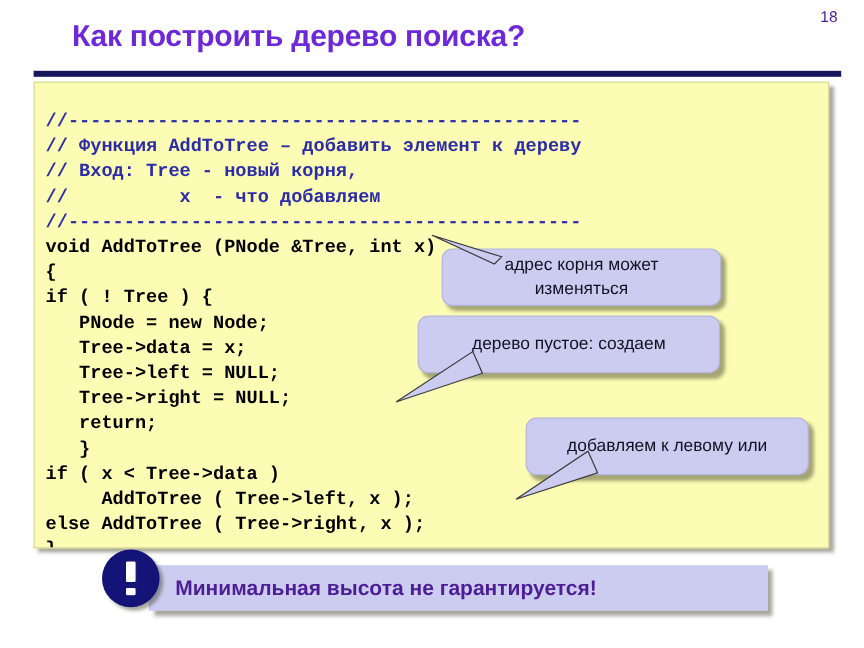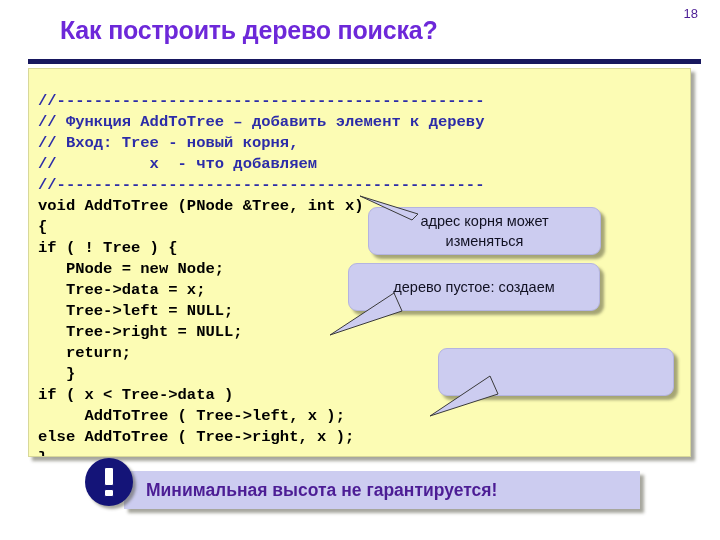--- a/index.html
+++ b/index.html
@@ -206,21 +206,21 @@
   <polygon points="0,52 64,10 72,28" fill="#ccccf0" stroke="#3a3a3a" stroke-width="1"></polygon>
 </svg>
 <div class="callout" id="callout-empty-tree">
   <span class="ctext"><span>дерево пустое: создаем</span><br></span>
 </div>
 
 <svg id="tail-subtree" class="tail" viewBox="0 0 150 50">
   <polygon points="0,48 60,8 68,26" fill="#ccccf0" stroke="#3a3a3a" stroke-width="1"></polygon>
 </svg>
 <div class="callout" id="callout-subtree">
-  <span class="ctext"><br></span>
+  <span class="ctext"><span>добавляем к левому или</span><br></span>
 </div>
 
 <div id="note-banner">
   <span id="note-text">Минимальная высота не гарантируется!</span>
 </div>
 <div id="note-icon">
   <span class="bang-bar"></span>
   <span class="bang-dot"></span>
 </div>
 

